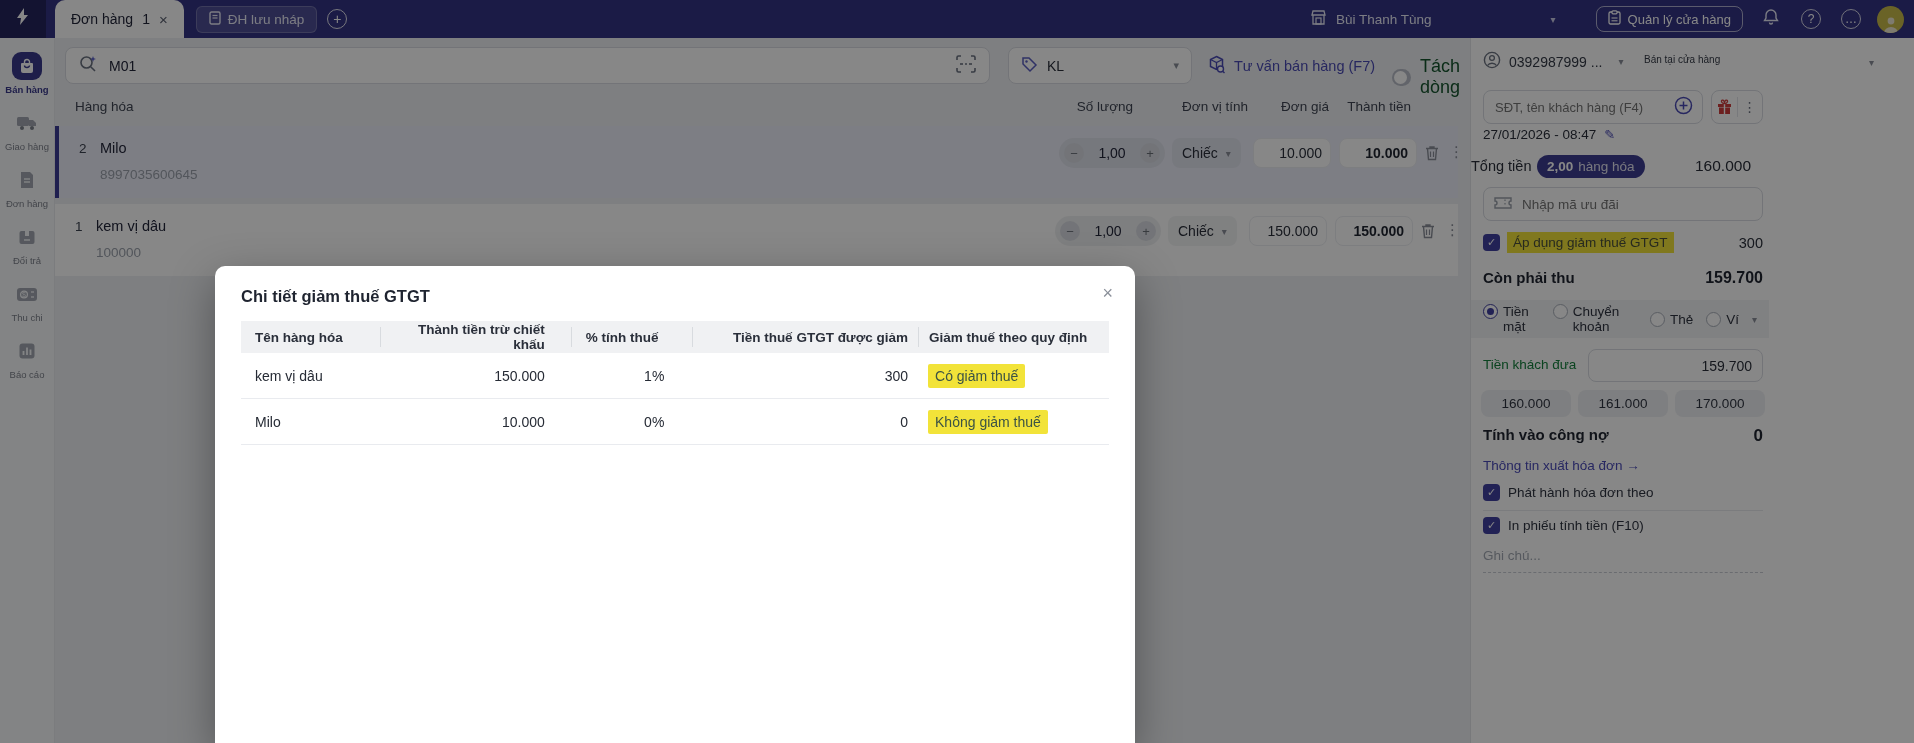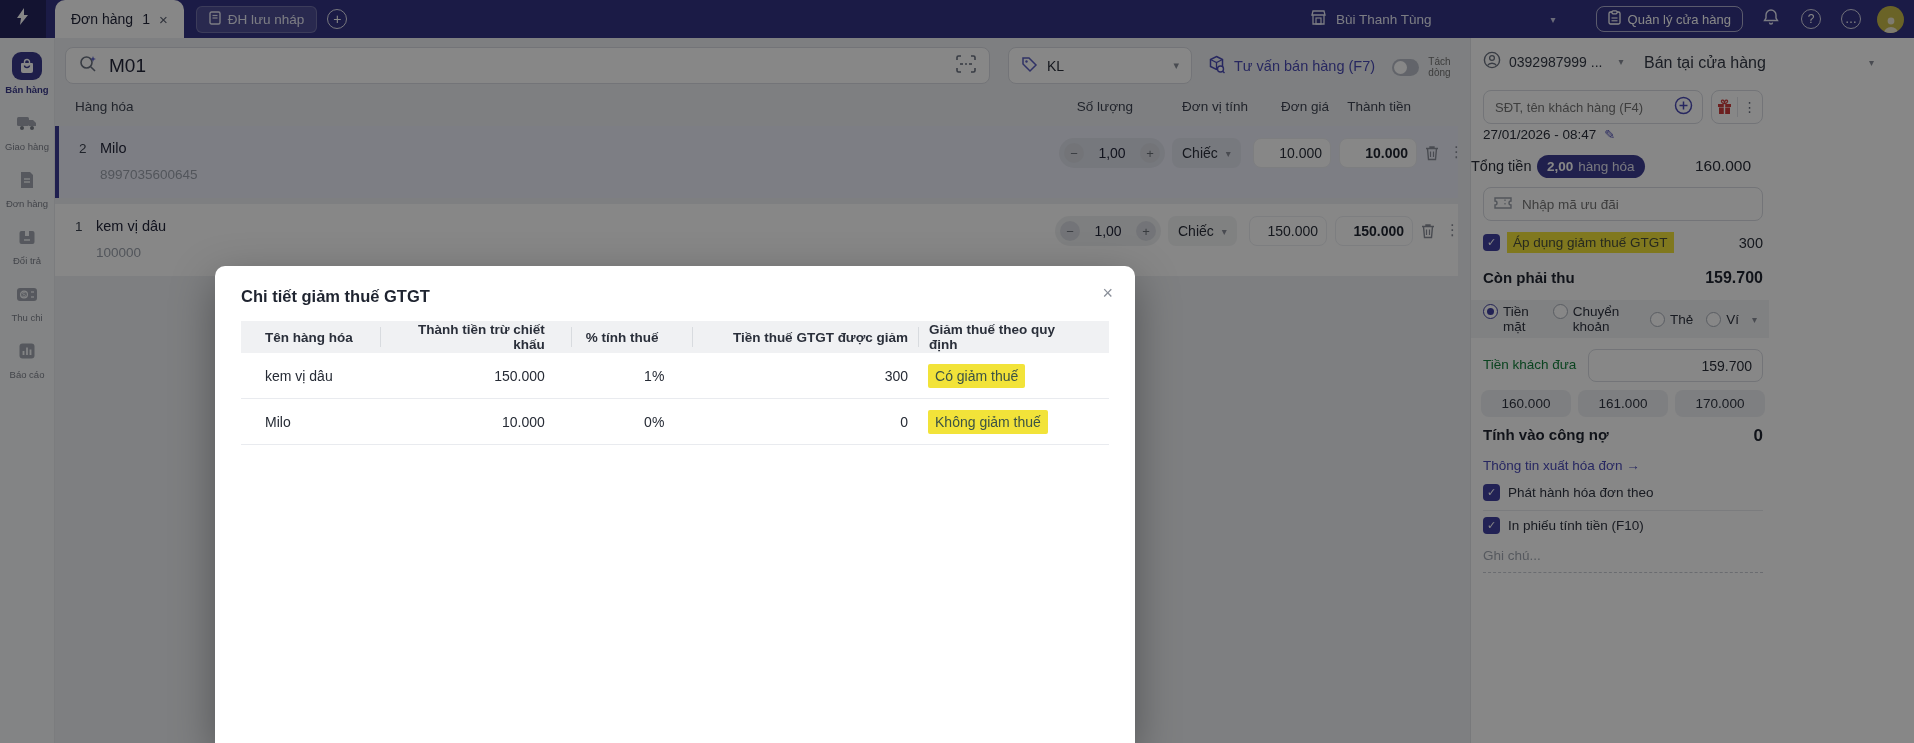--- a/index.html
+++ b/index.html
@@ -27,28 +27,28 @@
   .side-item{display:flex;flex-direction:column;align-items:center;gap:4px;width:100%;cursor:pointer;}
   .side-tile{width:30px;height:28px;border-radius:9px;display:flex;align-items:center;justify-content:center;}
   .side-tile.active{background:#3a3a8c;}
   .side-label{font-size:9.5px;color:#7d828c;}
   .side-label.active{color:#3a3a8c;font-weight:700;}
 
   
   .main{position:absolute;left:55px;top:38px;width:1415px;bottom:0;}
   .card{background:#fff;border:1px solid #d9dce2;border-radius:8px;}
   .search-box{position:absolute;left:10px;top:9px;width:925px;height:37px;display:flex;align-items:center;padding:0 12px;gap:9px;}
-  .search-box input{border:none;outline:none;flex:1;font-size:19px;color:#23263a;font-family:inherit;background:transparent;}
+  .search-box input{border:none;outline:none;flex:1;font-size:14px;color:#23263a;font-family:inherit;background:transparent;}
   .pricelist{position:absolute;left:953px;top:9px;width:184px;height:37px;display:flex;align-items:center;padding:0 12px;gap:9px;font-size:14px;color:#2a2f3a;}
   .pricelist .caret{margin-left:auto;color:#8a8f99;font-size:11px;}
   .consult{position:absolute;left:1152px;top:17px;display:flex;align-items:center;gap:8px;color:#4b4bb5;font-size:14.5px;cursor:pointer;}
   .splitline{position:absolute;left:1337px;top:18px;display:flex;align-items:center;gap:9px;}
   .toggle{width:31px;height:17px;border-radius:9px;background:#b9bec8;position:relative;}
   .toggle .knob{position:absolute;left:2px;top:2px;width:13px;height:13px;border-radius:50%;background:#fff;}
-  .split-label{font-size:10px;color:#737373;}
+  .split-label{font-size:18px;color:#14532d;}
   .thead{position:absolute;top:52px;left:0;right:12px;height:34px;font-size:13.5px;color:#3f4553;}
   .thead span{position:absolute;top:9px;}
   .th-product{left:20px;}
   .th-qty{left:958px;width:120px;text-align:right;}
   .th-unit{left:1083px;width:110px;text-align:right;}
   .th-price{left:1174px;width:100px;text-align:right;}
   .th-total{left:1246px;width:110px;text-align:right;}
   .prow{position:absolute;left:0;width:1403px;height:72px;background:#fff;}
   .prow.selected{background:#edeffa;border-left:4px solid #3c3c96;}
   .prow .idx{position:absolute;left:20px;top:15px;font-size:13.5px;color:#3c4250;}
@@ -62,21 +62,21 @@
   .price-pill{position:absolute;left:1194px;top:12px;width:78px;height:30px;background:#fff;border:1px solid #eceef2;border-radius:8px;display:flex;align-items:center;justify-content:flex-end;padding:0 8px;font-size:14px;color:#2a2f3a;}
   .total-pill{position:absolute;left:1280px;top:12px;width:78px;height:30px;background:#fff;border:1px solid #eceef2;border-radius:8px;display:flex;align-items:center;justify-content:flex-end;padding:0 8px;font-size:14px;font-weight:700;color:#1f2430;}
   .row-trash{position:absolute;left:1366px;top:19px;}
   .row-dots{position:absolute;left:1390px;top:17px;color:#8a8f99;font-size:15px;}
 
   
   .rpanel{position:absolute;left:1470px;top:38px;width:444px;bottom:0;background:#fff;border-left:1px solid #e2e4e8;font-size:13.5px;}
   .rp-head{position:absolute;left:0;top:0;width:444px;height:46px;}
   .rp-phone{position:absolute;left:12px;top:13px;display:flex;align-items:center;gap:8px;color:#343a46;font-size:14px;}
   .rp-phone .caret{color:#8a8f99;font-size:10px;margin-left:8px;}
-  .rp-channel{position:absolute;left:173px;top:16px;font-size:16px;color:#343a46;}
+  .rp-channel{position:absolute;left:173px;top:16px;font-size:10px;color:#343a46;}
   .rp-channel-caret{position:absolute;left:398px;top:19px;color:#8a8f99;font-size:10px;}
   .cust-input{position:absolute;left:12px;top:52px;width:220px;height:34px;display:flex;align-items:center;padding:0 9px;gap:6px;}
   .cust-input input{border:none;outline:none;flex:1;font-size:13px;color:#9aa0aa;font-family:inherit;background:transparent;width:100%;}
   .gift-box{position:absolute;left:240px;top:52px;width:52px;height:34px;display:flex;align-items:center;}
   .gift-cell{flex:1;display:flex;align-items:center;justify-content:center;height:100%;}
   .gift-sep{width:1px;height:20px;background:#e3e5ea;}
   .rp-date{position:absolute;left:12px;top:89px;color:#2a2f3a;font-size:13.5px;display:flex;gap:8px;align-items:center;}
   .rp-date .pencil{color:#4b4bb5;font-size:13px;}
   .rp-total-row{position:absolute;left:0;top:117px;width:280px;height:24px;}
   .rp-total-label{position:absolute;left:0;top:3px;font-size:14.5px;color:#2a2f3a;}
@@ -117,21 +117,21 @@
   
   .overlay{position:absolute;inset:0;background:rgba(0,0,0,.47);z-index:40;}
   .modal{position:absolute;left:215px;top:266px;width:920px;height:477px;background:#fff;border-radius:10px 10px 0 0;box-shadow:0 14px 44px rgba(0,0,0,.35);z-index:60;padding:0 26px;}
   .modal-title{padding-top:21px;font-size:16.5px;font-weight:700;color:#1f2430;}
   .modal-close{position:absolute;right:22px;top:17px;font-size:18px;color:#8b909a;cursor:pointer;}
   .mtable{margin-top:15px;}
   .mhead{display:flex;height:32px;background:#f0f1f3;align-items:center;font-size:13.5px;font-weight:700;color:#2a2f3a;}
   .mhead .mc{border-left:1px solid #d8dbdf;height:20px;display:flex;align-items:center;}
   .mhead .mc:first-child{border-left:none;}
   .mrow{display:flex;height:46px;align-items:center;border-bottom:1px solid #e9ebef;font-size:14px;color:#262b35;}
-  .mc{padding:0 24px;}
+  .mc{padding:0 14px;}
   .mc1{width:16%;}
   .mc2{width:22%;justify-content:flex-end;text-align:right;padding-right:26px;}
   .mc3{width:14%;}
   .mc3.val{text-align:right;padding-right:28px;}
   .mc3.hd{padding-left:14px;}
   .mc4{width:26%;text-align:right;justify-content:flex-end;padding-right:10px;}
   .mc5{width:22%;padding-left:10px;}
   .mhead .mc2{justify-content:flex-end;}
   .mhead .mc4{justify-content:flex-end;}
   .status-tag{background:#f2e339;color:#3c5345;padding:4px 7px;border-radius:2px;}

